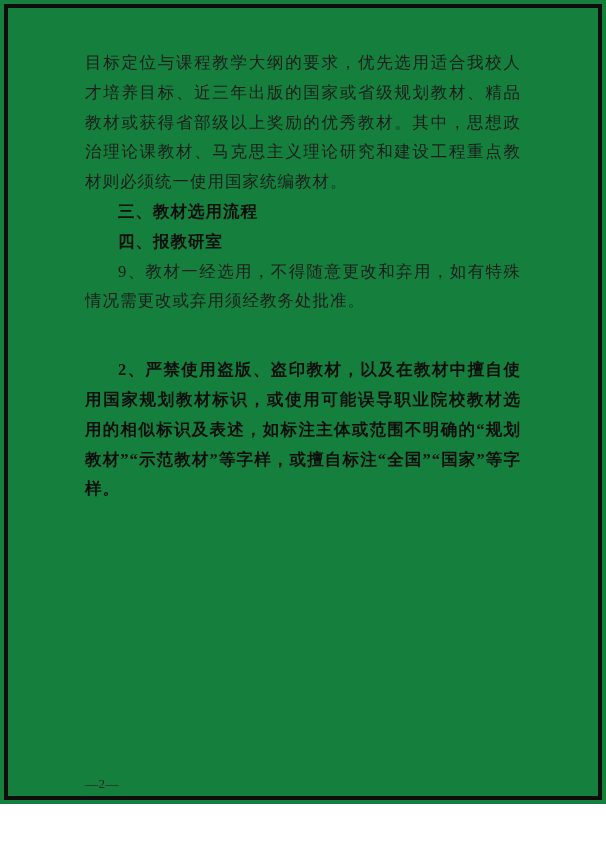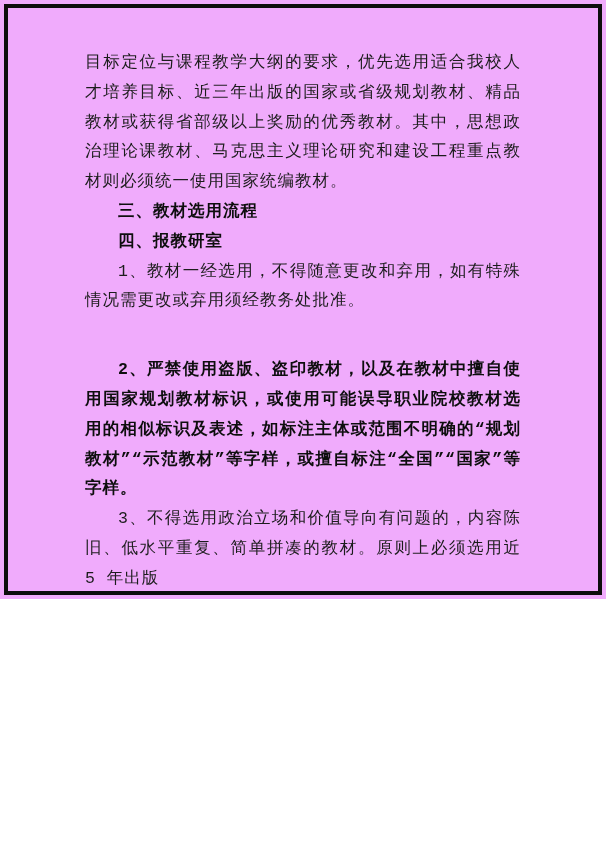--- a/index.html
+++ b/index.html
@@ -3,24 +3,24 @@
 <meta charset="utf-8">
 <style>
   html, body {
     margin: 0;
     padding: 0;
     background: #ffffff;
   }
   .page {
     position: relative;
     width: 606px;
-    height: 599px;
-    background: #f0abfc;
+    height: 804px;
+    background: #15803d;
     overflow: hidden;
-    font-family: Liberation Mono, monospace;
+    font-family: Liberation Serif, serif;
   }
   .scan-frame {
     position: absolute;
     left: 4px;
     top: 4px;
     right: 4px;
     bottom: 4px;
     border: 4px solid #0d0d0d;
     pointer-events: none;
   }
@@ -60,19 +60,18 @@
 </head>
 <body>
 
 <div class="page">
   <div class="scan-frame"></div>
 
   <div class="content">
     <p class="block">目标定位与课程教学大纲的要求，优先选用适合我校人才培养目标、近三年出版的国家或省级规划教材、精品教材或获得省部级以上奖励的优秀教材。其中，思想政治理论课教材、马克思主义理论研究和建设工程重点教材则必须统一使用国家统编教材。</p>
     <p class="block heading">三、教材选用流程</p>
     <p class="block heading">四、报教研室</p>
-    <p class="block indent">1、教材一经选用，不得随意更改和弃用，如有特殊情况需更改或弃用须经教务处批准。</p>
+    <p class="block indent">9、教材一经选用，不得随意更改和弃用，如有特殊情况需更改或弃用须经教务处批准。</p>
     <p class="block indent bold-para">2、严禁使用盗版、盗印教材，以及在教材中擅自使用国家规划教材标识，或使用可能误导职业院校教材选用的相似标识及表述，如标注主体或范围不明确的“规划教材”“示范教材”等字样，或擅自标注“全国”“国家”等字样。</p>
-    <p class="block indent">3、不得选用政治立场和价值导向有问题的，内容陈旧、低水平重复、简单拼凑的教材。原则上必须选用近 5 年出版</p>
   </div>
 
   <div class="page-number">—2—</div>
 </div>
 
 </body></html>

